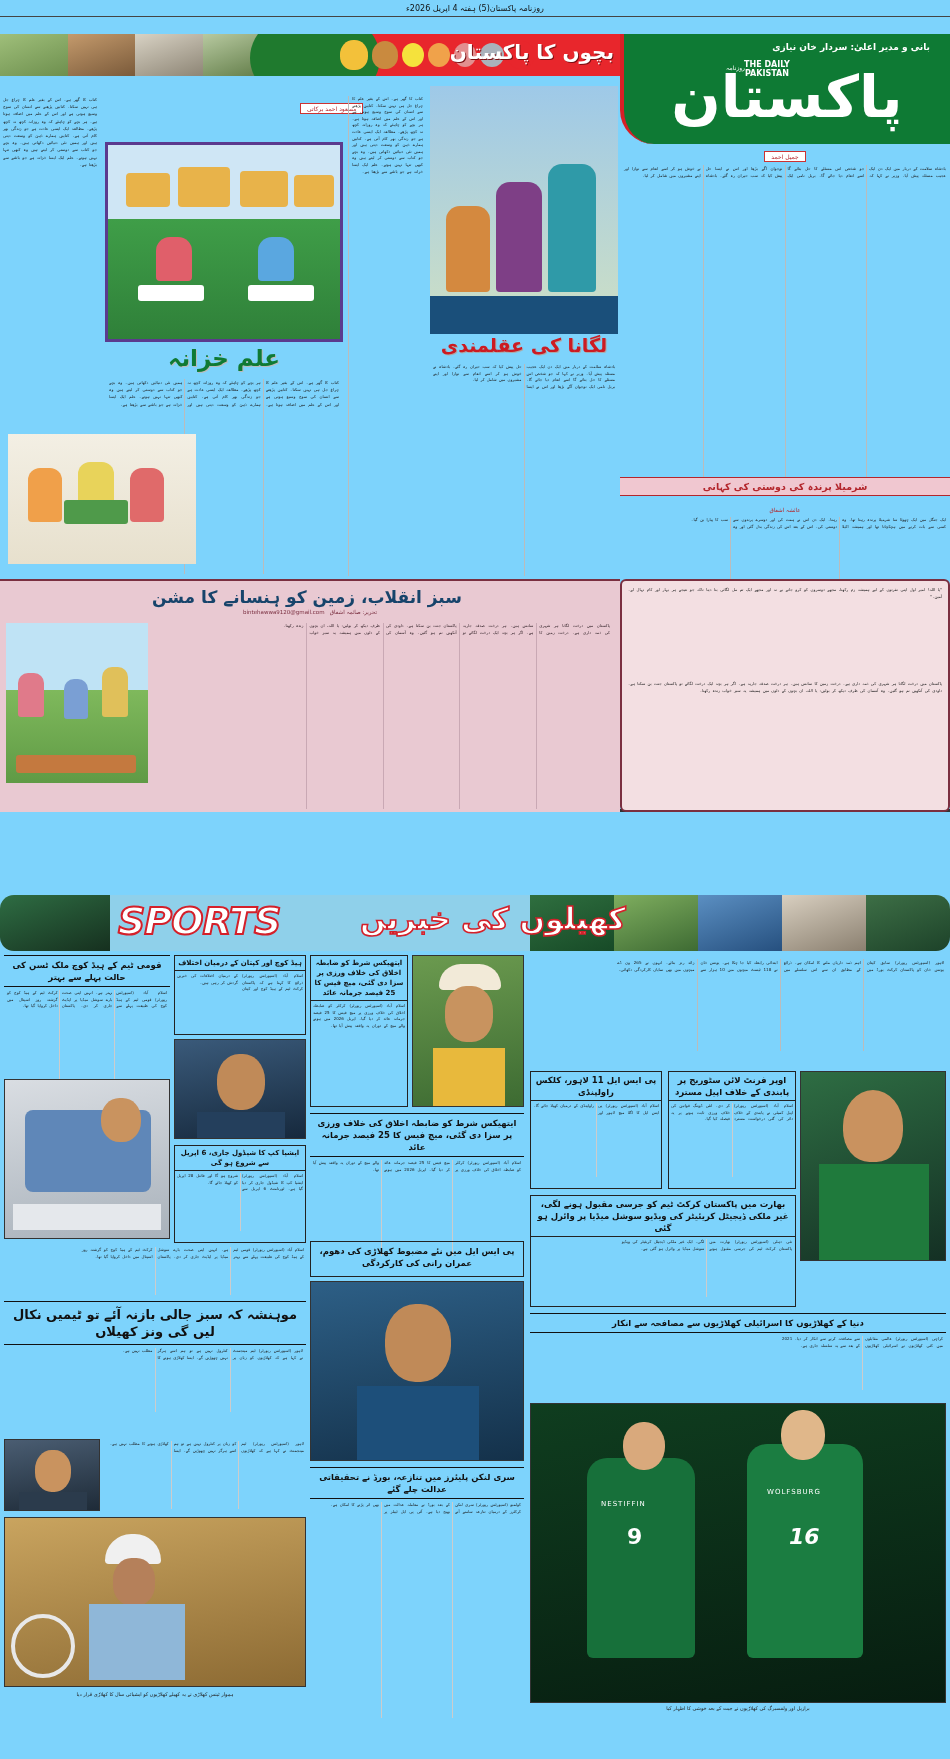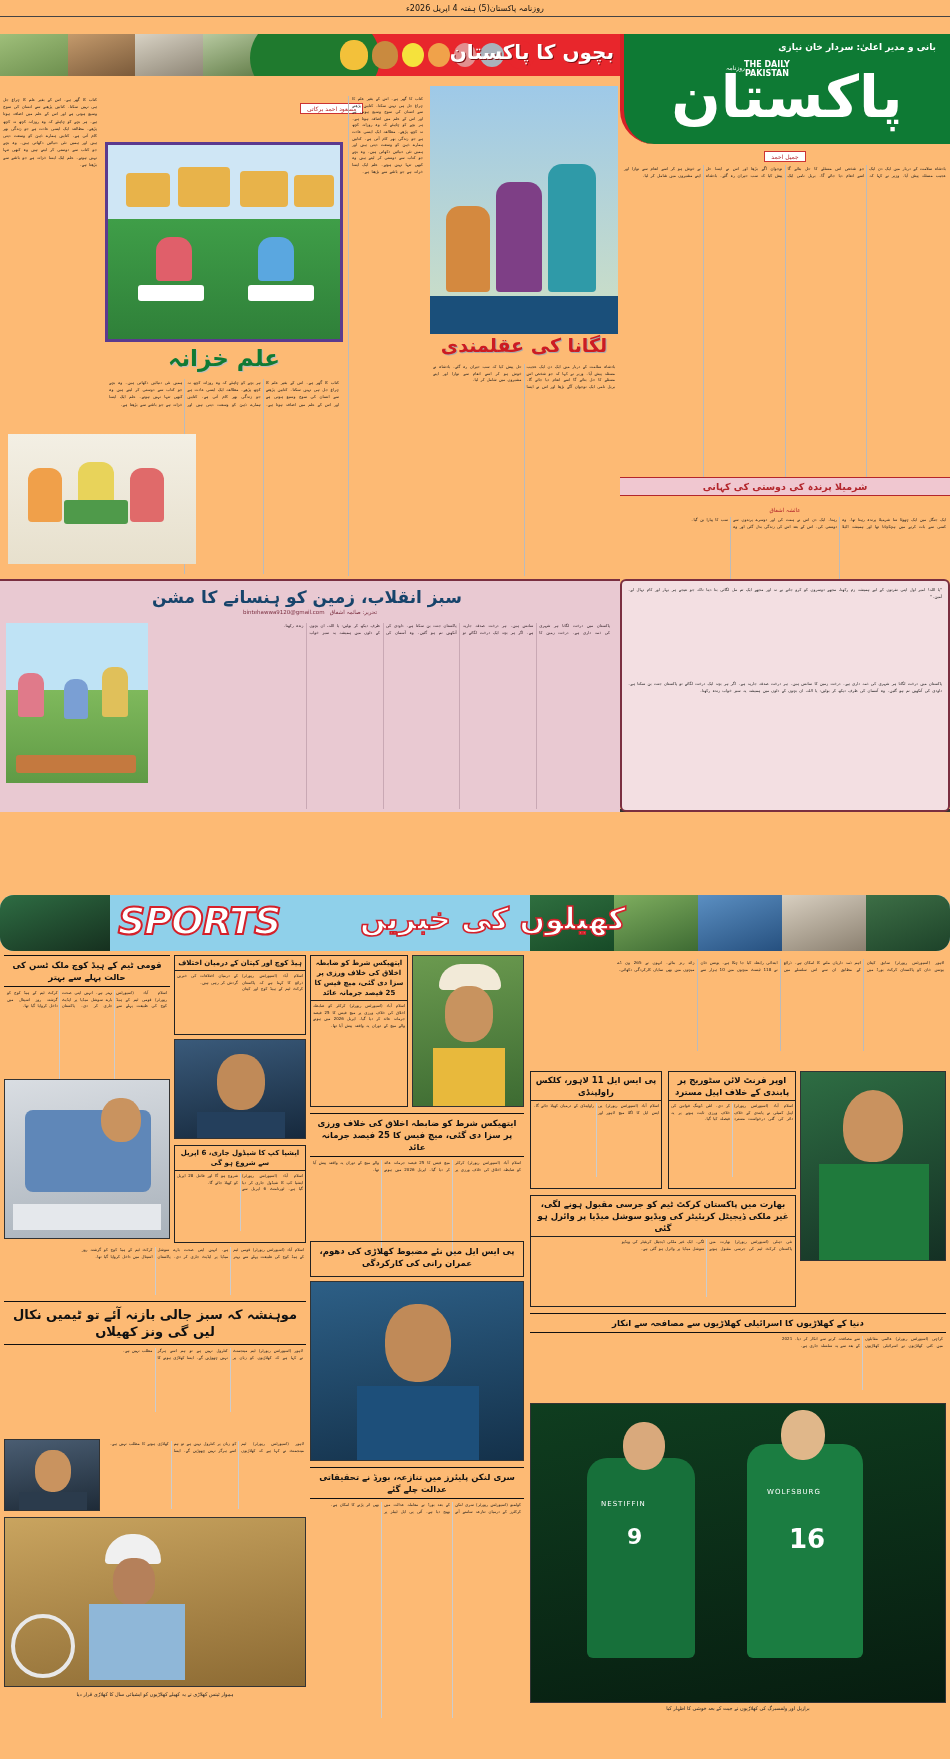--- a/index.html
+++ b/index.html
@@ -3,21 +3,21 @@
 <meta charset="utf-8">
 <style>
   * { box-sizing: border-box; margin:0; padding:0; }
   body {
     width: 950px; height: 1759px;
     background: #ffffff;
     font-family: "DejaVu Sans", sans-serif;
     overflow: hidden;
     position: relative;
   }
-  .page { width:950px; height:1759px; position:relative; background:#fdba74; }
+  .page { width:950px; height:1759px; position:relative; background:#7dd3fc; }
   .body-text {
     font-size: 4.1px; line-height: 7.2px; color:#1a1a1a;
     direction: rtl; text-align: justify; overflow:hidden;
     word-spacing: 1px;
   }
   .body-text.dense { font-size:4px; line-height:6.6px; }
 
   
   .datebar {
     height: 17px; width:100%;
@@ -59,21 +59,21 @@
     letter-spacing:0px;
   }
 
   
   .masthead {
     position:absolute; right:0; top:17px; width:330px; height:110px;
     background:#0e7a34; border-radius: 0 0 0 34px;
     border-left:4px solid #d81f26;
     color:#fff; overflow:hidden;
   }
-  .mh-pub { position:absolute; right:14px; top:8px; font-size:9px; direction:rtl; font-weight:bold;}
+  .mh-pub { position:absolute; right:20px; top:8px; font-size:9px; direction:rtl; font-weight:bold;}
   .mh-en { position:absolute; left:120px; top:26px; font-size:8px; font-weight:bold; line-height:9px; text-align:center;}
   .mh-urdu {
     position:absolute; right:10px; top:20px; left:10px;
     font-size:58px; font-weight:bold; text-align:center; direction:rtl;
     line-height:86px; letter-spacing:-2px;
   }
   .mh-small { position:absolute; right:205px; top:30px; font-size:6px; direction:rtl;}
   .author-tag {
     border:1px solid #c33; color:#b3262c; font-size:6px;
     padding:1px 6px; display:inline-block; direction:rtl; background:#fff;
@@ -305,21 +305,21 @@
       <div class="sport-hl-sm hdr-rule" style="padding:3px;">دنیا کے کھلاڑیوں کا اسرائیلی کھلاڑیوں سے مصافحہ سے انکار</div>
       <div class="body-text dense" style="height:60px; column-count:5; column-gap:5px; column-rule:1px solid #ccc; padding:3px;">کراچی (اسپورٹس رپورٹر) عالمی مقابلوں میں کئی کھلاڑیوں نے اسرائیلی کھلاڑیوں سے مصافحہ کرنے سے انکار کر دیا۔ 2021 کے بعد سے یہ سلسلہ جاری ہے۔</div>
     </div>
 
     <div class="pos-abs ph" style="left:530px; top:452px; width:416px; height:300px; background:linear-gradient(170deg,#0f3d1f,#071d10); border:1px solid #333;">
       <div style="position:absolute;left:56px;top:54px;width:108px;height:200px;background:#17703a;border-radius:20px 20px 6px 6px;"></div>
       <div style="position:absolute;left:216px;top:40px;width:116px;height:214px;background:#1b7d41;border-radius:20px 20px 6px 6px;"></div>
       <div style="position:absolute;left:92px;top:18px;width:42px;height:48px;background:#d9a97c;border-radius:48%;"></div>
       <div style="position:absolute;left:250px;top:6px;width:44px;height:50px;background:#e0b78a;border-radius:48%;"></div>
       <div style="position:absolute;left:96px;top:120px;color:#fff;font-size:22px;font-weight:bold;">9</div>
-      <div style="position:absolute;left:258px;top:120px;color:#fff;font-size:26px;font-weight:bold;">16</div>
+      <div style="position:absolute;left:258px;top:120px;color:#fff;font-size:22px;font-weight:bold;font-style:italic;">16</div>
       <div style="position:absolute;left:70px;top:96px;color:#fff;font-size:7px;letter-spacing:1px;">NESTIFFIN</div>
       <div style="position:absolute;left:236px;top:84px;color:#fff;font-size:7px;letter-spacing:1px;">WOLFSBURG</div>
     </div>
 
     <div class="pos-abs ph" style="left:412px; top:4px; width:112px; height:152px; background:linear-gradient(170deg,#6b9a4f,#3d6b32); border:1px solid #333;">
       <div style="position:absolute;left:26px;top:8px;width:62px;height:26px;background:#f2ead8;border-radius:30px 30px 6px 6px;"></div>
       <div style="position:absolute;left:32px;top:30px;width:48px;height:56px;background:#c8935f;border-radius:44%;"></div>
       <div style="position:absolute;left:20px;top:92px;width:72px;height:58px;background:#e8b93c;"></div>
     </div>
 

